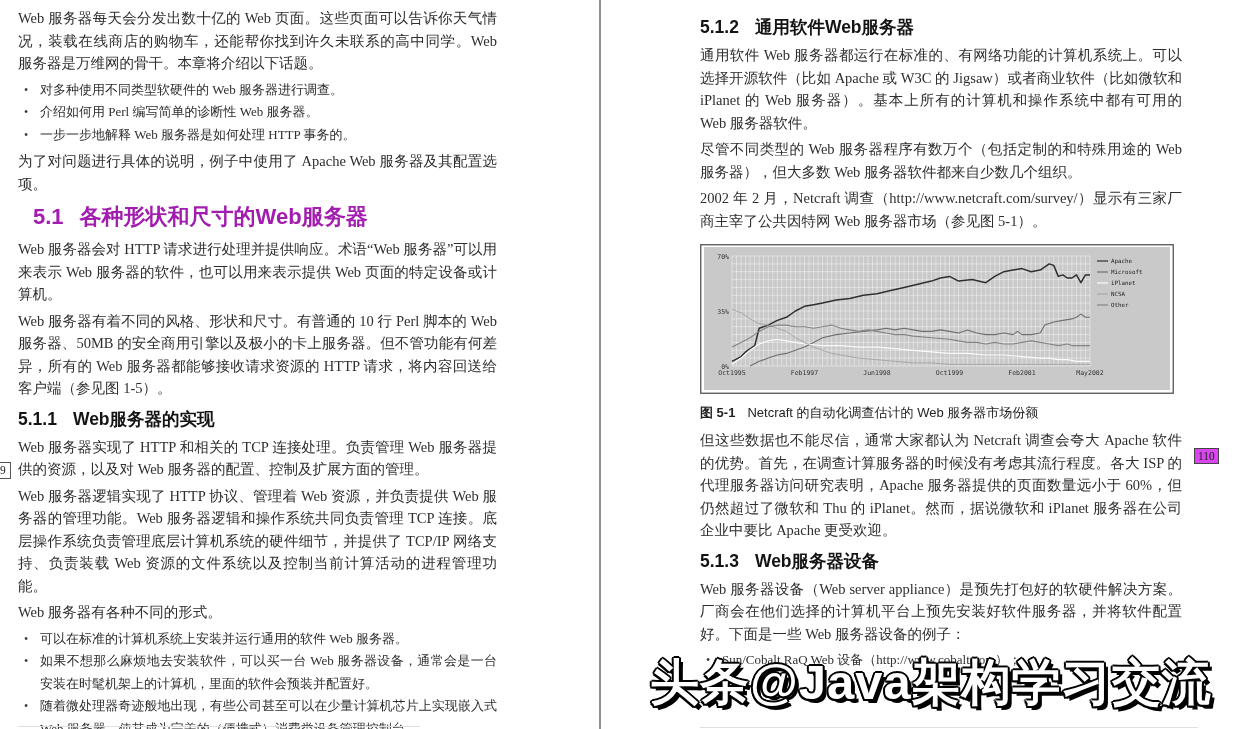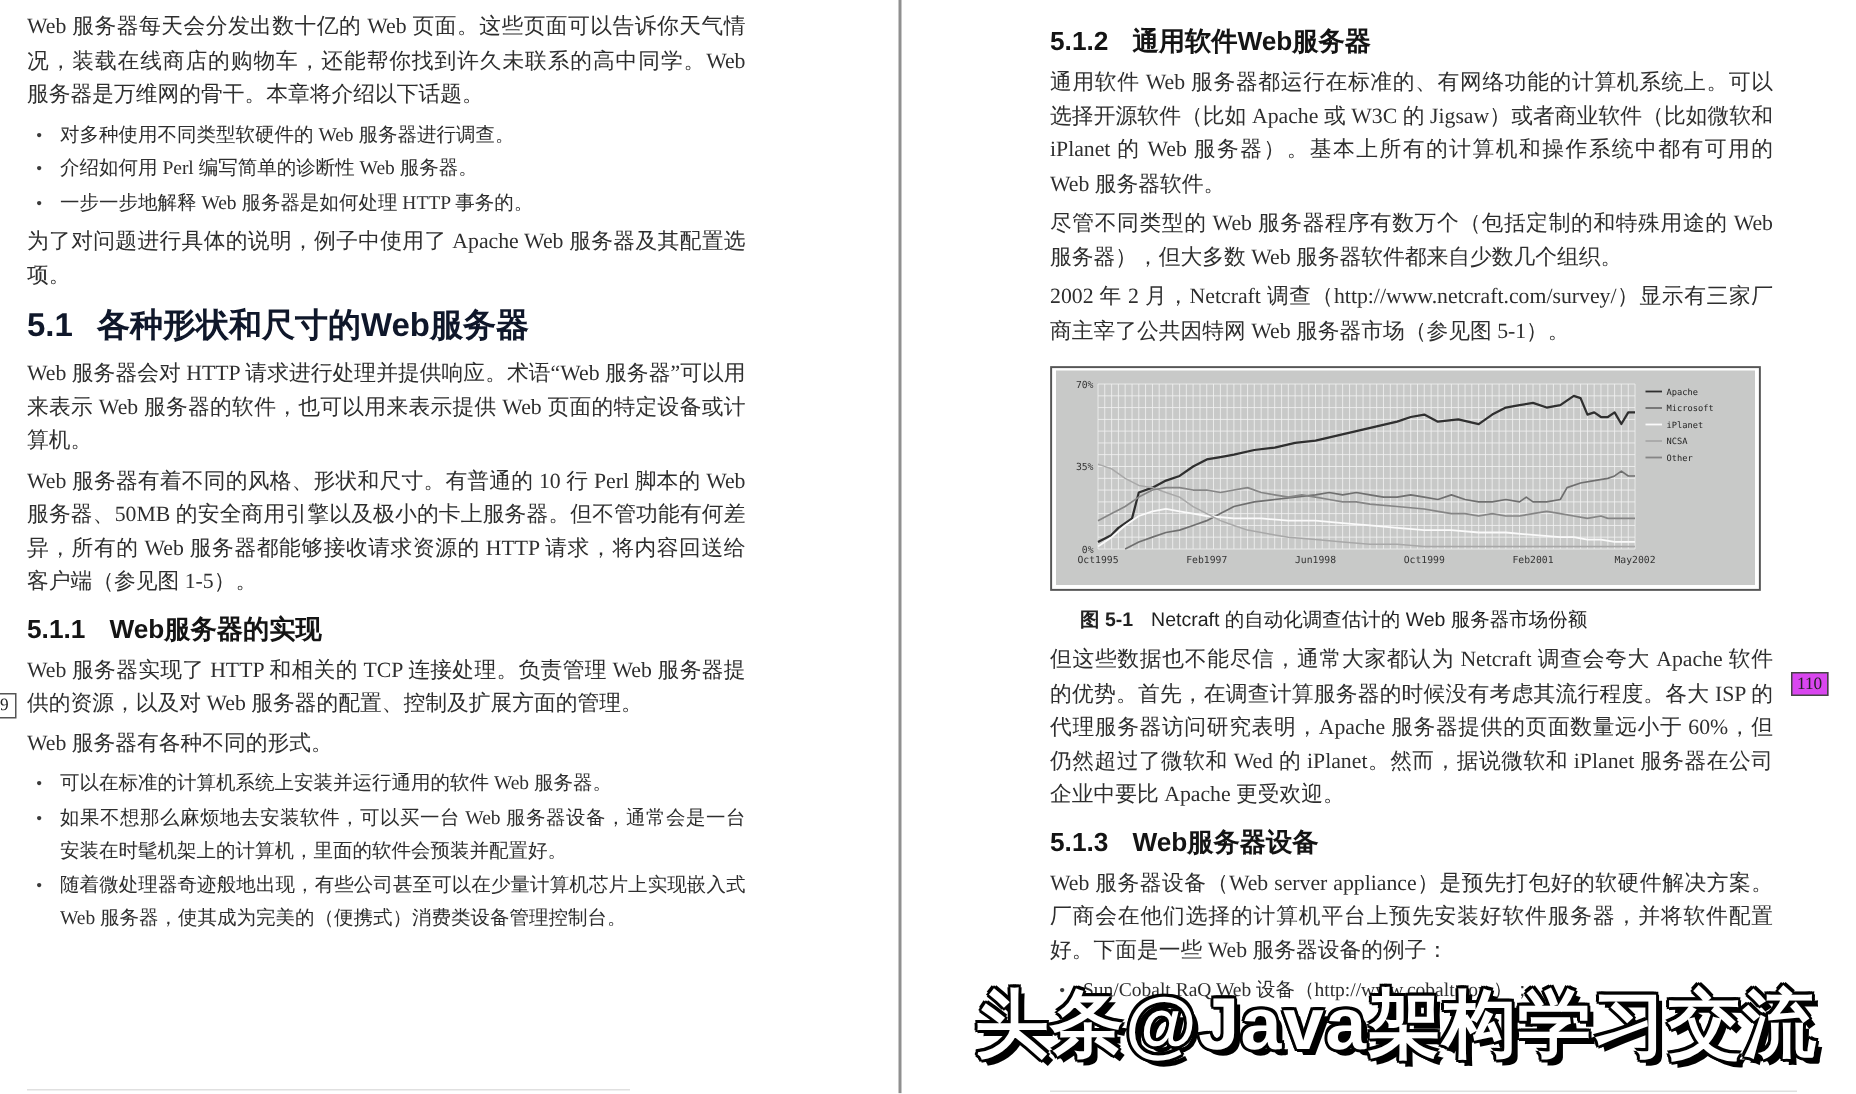--- a/index.html
+++ b/index.html
@@ -5,32 +5,32 @@
   html,body{margin:0;padding:0;background:#ffffff;}
   .page{position:relative;width:1237px;height:729px;overflow:hidden;background:#fff;
         font-family:"Liberation Serif","DejaVu Serif",serif;color:#2e2e2e;}
   .col{position:absolute;top:0;}
   .col-left{left:18px;width:479px;padding-top:7px;}
   .col-right{left:700px;width:482px;padding-top:4px;}
   p{margin:0 0 4px 0;font-size:14.5px;line-height:22.5px;text-align:justify;}
   ul.blist{list-style:none;margin:0 0 4px 0;padding:0;}
   ul.blist li{position:relative;padding-left:22px;font-size:13px;line-height:22.5px;text-align:justify;}
   ul.blist li::before{content:"•";position:absolute;left:6px;font-size:12px;color:#3a3a3a;}
-  h1.sec{font-family:"Liberation Sans","DejaVu Sans",sans-serif;font-weight:bold;color:#0f172a;
-         font-size:22px;line-height:27px;margin:8px 0 8px 0;}
+  h1.sec{font-family:"Liberation Sans","DejaVu Sans",sans-serif;font-weight:bold;color:#a21caf;
+         font-size:22px;line-height:27px;margin:8px 0 8px 15px;}
   h2.sec{font-family:"Liberation Sans","DejaVu Sans",sans-serif;font-weight:bold;color:#141414;
          font-size:17.5px;line-height:23px;margin:8px 0 5px 0;}
   h2.sec.first{margin-top:12px;}
   .sec .num{margin-right:16px;}
   .divider{position:absolute;left:599px;top:0;width:2px;height:729px;background:#8f8f8f;}
   figure.fig{margin:12px 0 0 0;padding:0;}
   .chartbox{width:474px;height:150px;}
   figcaption.caption{margin-top:10px;font-family:"Liberation Sans","DejaVu Sans",sans-serif;
          font-size:13px;color:#222;line-height:17px;}
-  figcaption.caption .cap-label{font-weight:bold;margin-right:12px;margin-left:20px;}
+  figcaption.caption .cap-label{font-weight:bold;margin-right:12px;}
   .para-after-fig{margin-top:8px;}
   .h-after{margin-top:8px;}
   .page-badge{position:absolute;left:1194px;top:448px;border:1px solid #444;color:#222;
          font-size:11.5px;line-height:14px;padding:0 3px;background:#d946ef;
          font-family:"Liberation Serif",serif;}
   .page-badge-left{position:absolute;left:-10px;top:462px;border:1px solid #555;color:#222;
          font-size:11.5px;line-height:15px;padding:0 4px 0 9px;background:#fff;
          font-family:"Liberation Serif",serif;}
   .footrule{position:absolute;height:1px;background:#e0e0e0;}
   .footrule-left{left:18px;top:726px;width:402px;}
@@ -59,20 +59,21 @@
     <p>为了对问题进行具体的说明，例子中使用了 Apache Web 服务器及其配置选项。</p>
     <h1 class="sec">
       <span class="num">5.1</span><span>各种形状和尺寸的Web服务器</span>
     </h1>
     <p>Web 服务器会对 HTTP 请求进行处理并提供响应。术语“Web 服务器”可以用来表示 Web 服务器的软件，也可以用来表示提供 Web 页面的特定设备或计算机。</p>
     <p>Web 服务器有着不同的风格、形状和尺寸。有普通的 10 行 Perl 脚本的 Web 服务器、50MB 的安全商用引擎以及极小的卡上服务器。但不管功能有何差异，所有的 Web 服务器都能够接收请求资源的 HTTP 请求，将内容回送给客户端（参见图 1-5）。</p>
     <h2 class="sec">
       <span class="num">5.1.1</span><span>Web服务器的实现</span>
     </h2>
     <p>Web 服务器实现了 HTTP 和相关的 TCP 连接处理。负责管理 Web 服务器提供的资源，以及对 Web 服务器的配置、控制及扩展方面的管理。</p>
+    <p>Web 服务器逻辑实现了 HTTP 协议、管理着 Web 资源，并负责提供 Web 服务器的管理功能。Web 服务器逻辑和操作系统共同负责管理 TCP 连接。底层操作系统负责管理底层计算机系统的硬件细节，并提供了 TCP/IP 网络支持、负责装载 Web 资源的文件系统以及控制当前计算活动的进程管理功能。</p>
     <p>Web 服务器有各种不同的形式。</p>
     <ul class="blist">
       <li>可以在标准的计算机系统上安装并运行通用的软件 Web 服务器。</li>
       <li>如果不想那么麻烦地去安装软件，可以买一台 Web 服务器设备，通常会是一台安装在时髦机架上的计算机，里面的软件会预装并配置好。</li>
       <li>随着微处理器奇迹般地出现，有些公司甚至可以在少量计算机芯片上实现嵌入式 Web 服务器，使其成为完美的（便携式）消费类设备管理控制台。</li>
     </ul>
 
   </section>
 
   <section class="col col-right">
@@ -208,21 +209,21 @@
             <text x="411" y="52" font-size="5.8" fill="#222" font-family="DejaVu Sans Mono, monospace">NCSA</text>
             <line x1="397" y1="61" x2="408" y2="61" stroke="#858585" stroke-width="1.2"></line>
             <text x="411" y="63" font-size="5.8" fill="#222" font-family="DejaVu Sans Mono, monospace">Other</text>
             <rect x="0.75" y="0.75" width="472.5" height="148.5" fill="none" stroke="#555" stroke-width="1.3"></rect>
           </svg></div>
       <figcaption class="caption">
         <span class="cap-label">图 5-1</span><span>Netcraft 的自动化调查估计的 Web 服务器市场份额</span>
       </figcaption>
     </figure>
 
-    <p class="para-after-fig">但这些数据也不能尽信，通常大家都认为 Netcraft 调查会夸大 Apache 软件的优势。首先，在调查计算服务器的时候没有考虑其流行程度。各大 ISP 的代理服务器访问研究表明，Apache 服务器提供的页面数量远小于 60%，但仍然超过了微软和 Wed 的 iPlanet。然而，据说微软和 iPlanet 服务器在公司企业中要比 Apache 更受欢迎。</p>
+    <p class="para-after-fig">但这些数据也不能尽信，通常大家都认为 Netcraft 调查会夸大 Apache 软件的优势。首先，在调查计算服务器的时候没有考虑其流行程度。各大 ISP 的代理服务器访问研究表明，Apache 服务器提供的页面数量远小于 60%，但仍然超过了微软和 Thu 的 iPlanet。然而，据说微软和 iPlanet 服务器在公司企业中要比 Apache 更受欢迎。</p>
     <h2 class="sec h-after">
       <span class="num">5.1.3</span><span>Web服务器设备</span>
     </h2>
     <p>Web 服务器设备（Web server appliance）是预先打包好的软硬件解决方案。厂商会在他们选择的计算机平台上预先安装好软件服务器，并将软件配置好。下面是一些 Web 服务器设备的例子：</p>
     <ul class="blist">
       <li>Sun/Cobalt RaQ Web 设备（http://www.cobalt.com）；</li>
 
     </ul>
   </section>
 

